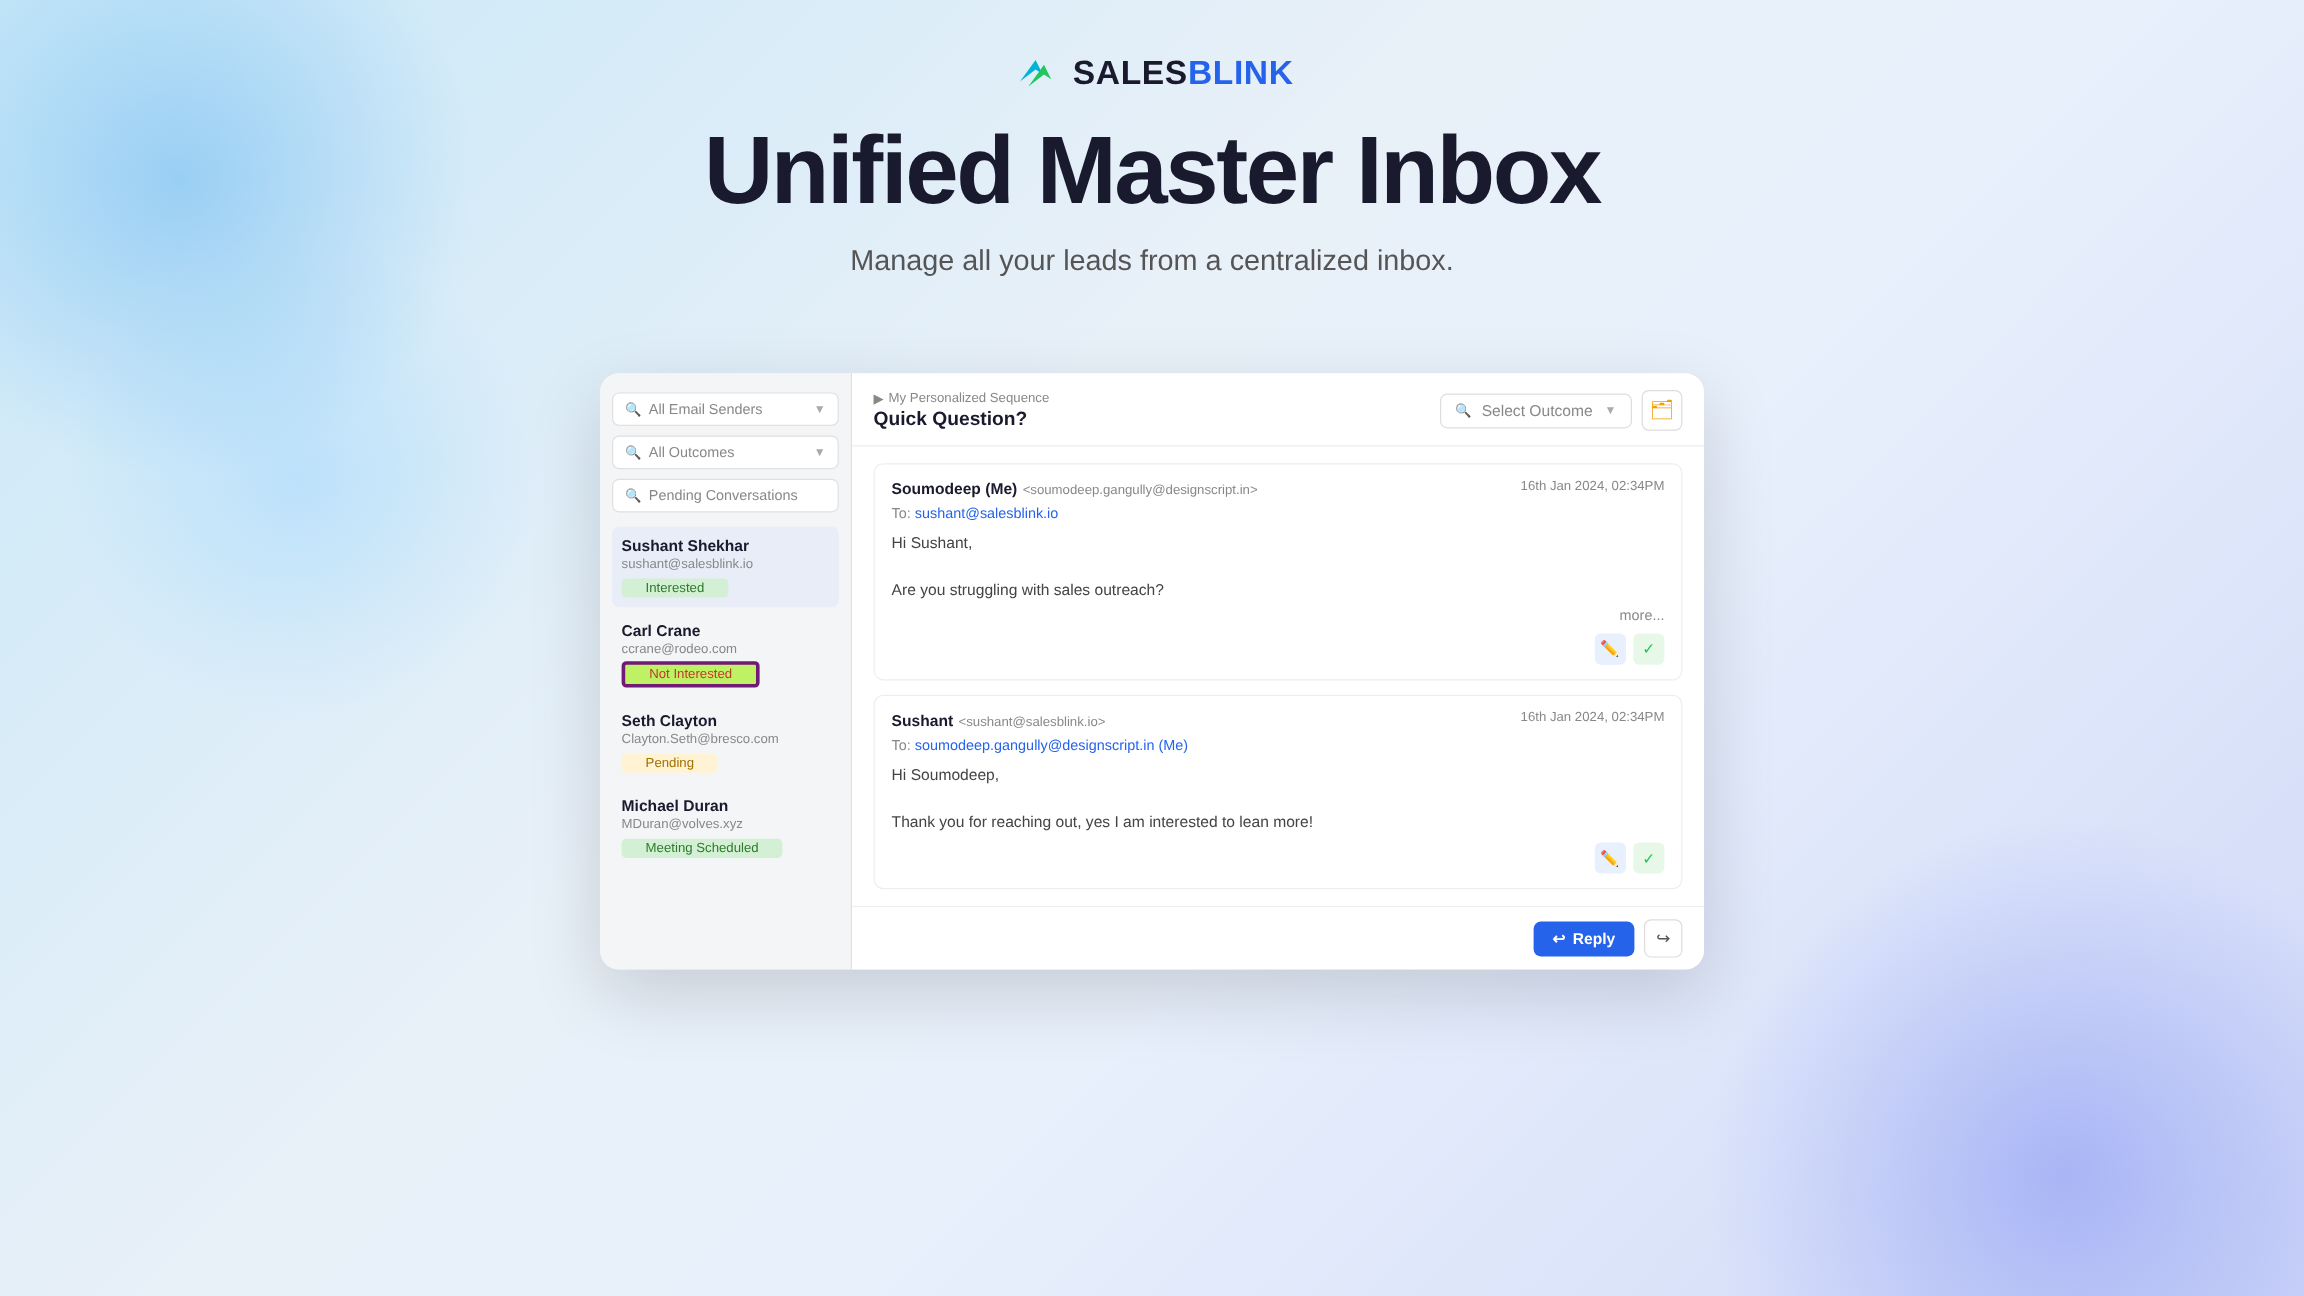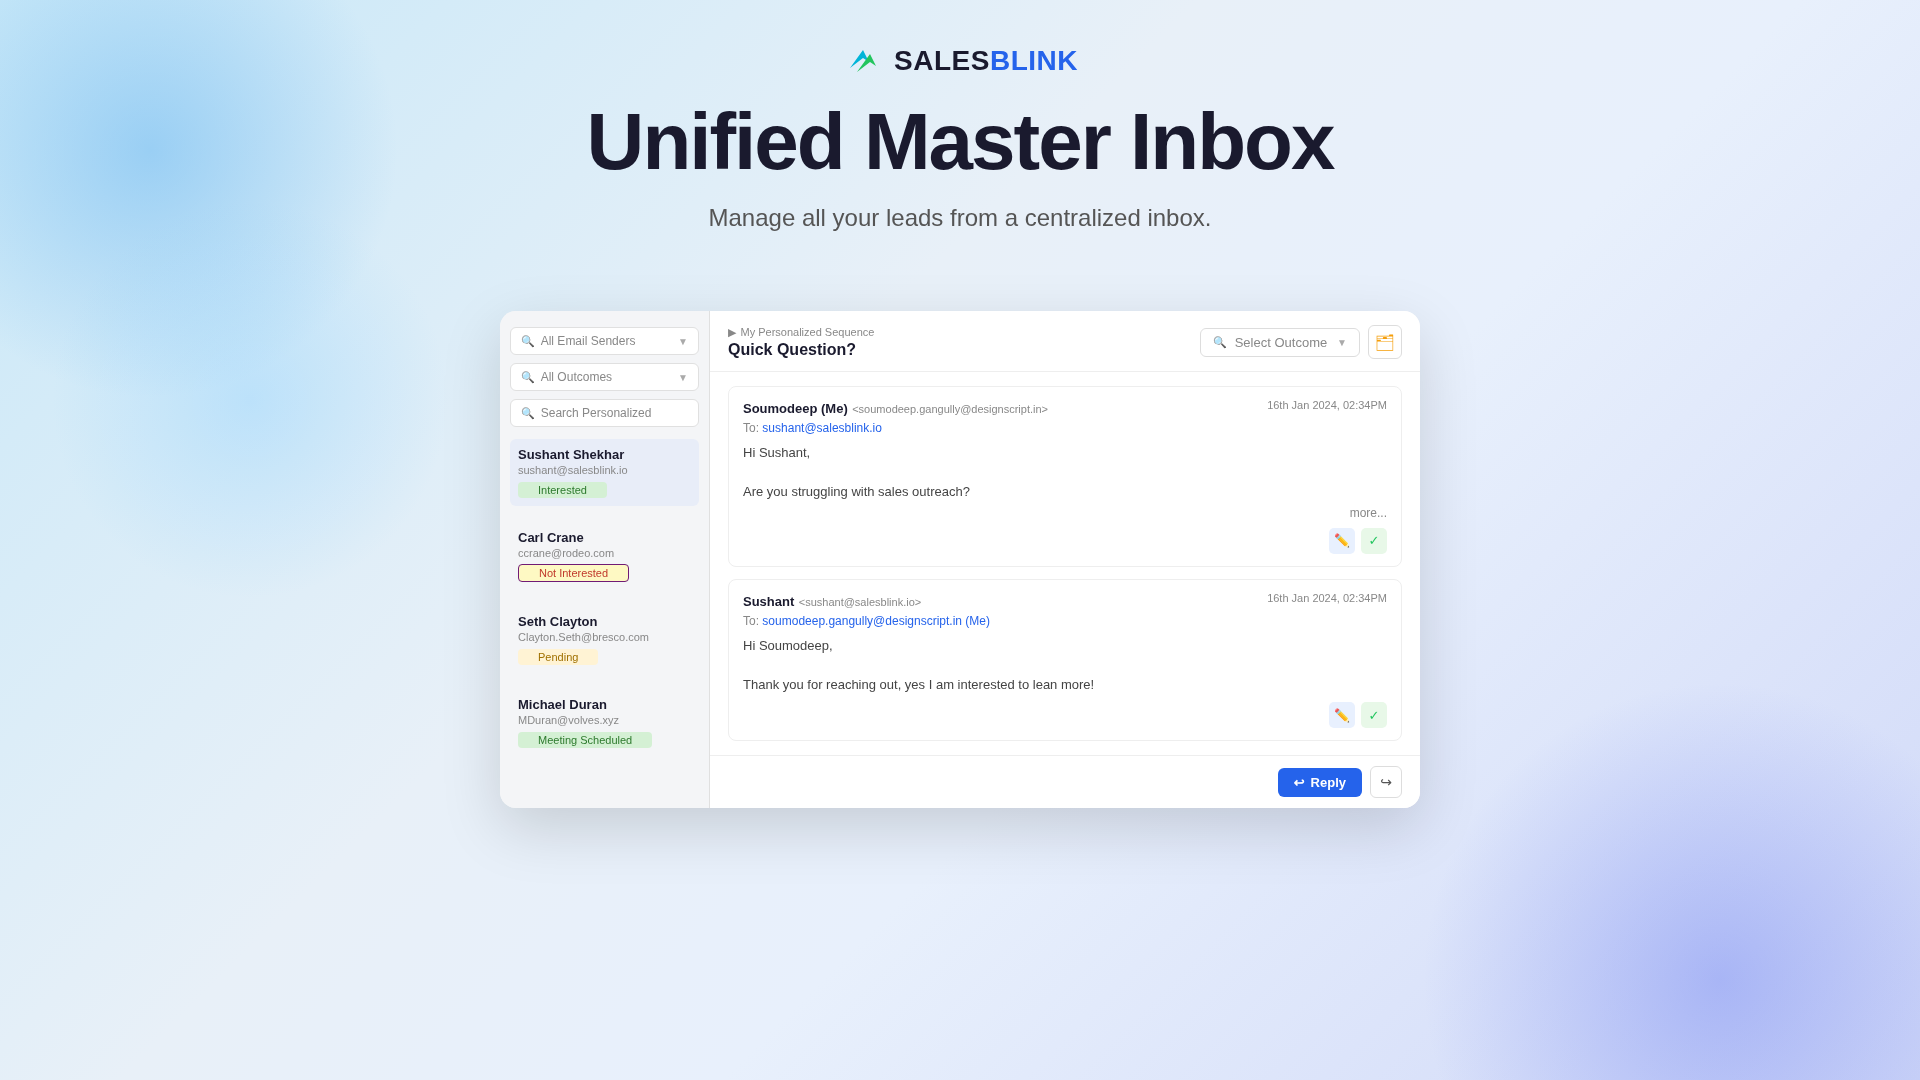--- a/index.html
+++ b/index.html
@@ -136,21 +136,21 @@
       border-radius: 6px;
       padding: 6px 10px;
       font-size: 12px;
       color: #888;
       gap: 6px;
     }
 
     .contact-list {
       display: flex;
       flex-direction: column;
-      gap: 16px;
+      gap: 4px;
       margin-top: 4px;
     }
 
     .contact-item {
       padding: 8px 8px;
       border-radius: 6px;
       cursor: pointer;
     }
     .contact-item.active {
       background: #e8edf8;
@@ -167,21 +167,21 @@
       margin-bottom: 4px;
     }
     .badge {
       display: inline-block;
       padding: 2px 20px;
       border-radius: 4px;
       font-size: 11px;
       font-weight: 500;
     }
     .badge-interested { background: #d4f0d4; color: #2d7a2d; }
-    .badge-not-interested { background: #fef9c3; color: #c0392b; border: 1px solid #701a75; }
+    .badge-not-interested { background: #bef264; color: #c0392b; border: 3px solid #701a75; }
     .badge-pending { background: #fff3d4; color: #a07000; }
     .badge-meeting { background: #d4f0d4; color: #2d7a2d; }
 
     
     .main-panel {
       flex: 1;
       background: white;
       display: flex;
       flex-direction: column;
     }
@@ -385,21 +385,21 @@
       </div>
 
       <div class="filter-dropdown">
         <span style="color:#aaa;font-size:11px;">🔍</span>
         <span>All Outcomes</span>
         <span class="chevron">▼</span>
       </div>
 
       <div class="search-box">
         <span style="color:#aaa;font-size:11px;">🔍</span>
-        <span>Search Personalized</span>
+        <span>Pending Conversations</span>
       </div>
 
       <div class="contact-list">
 
         <div class="contact-item active">
           <div class="contact-name">Sushant Shekhar</div>
           <div class="contact-email">sushant@salesblink.io</div>
           <span class="badge badge-interested">Interested</span>
         </div>
 

